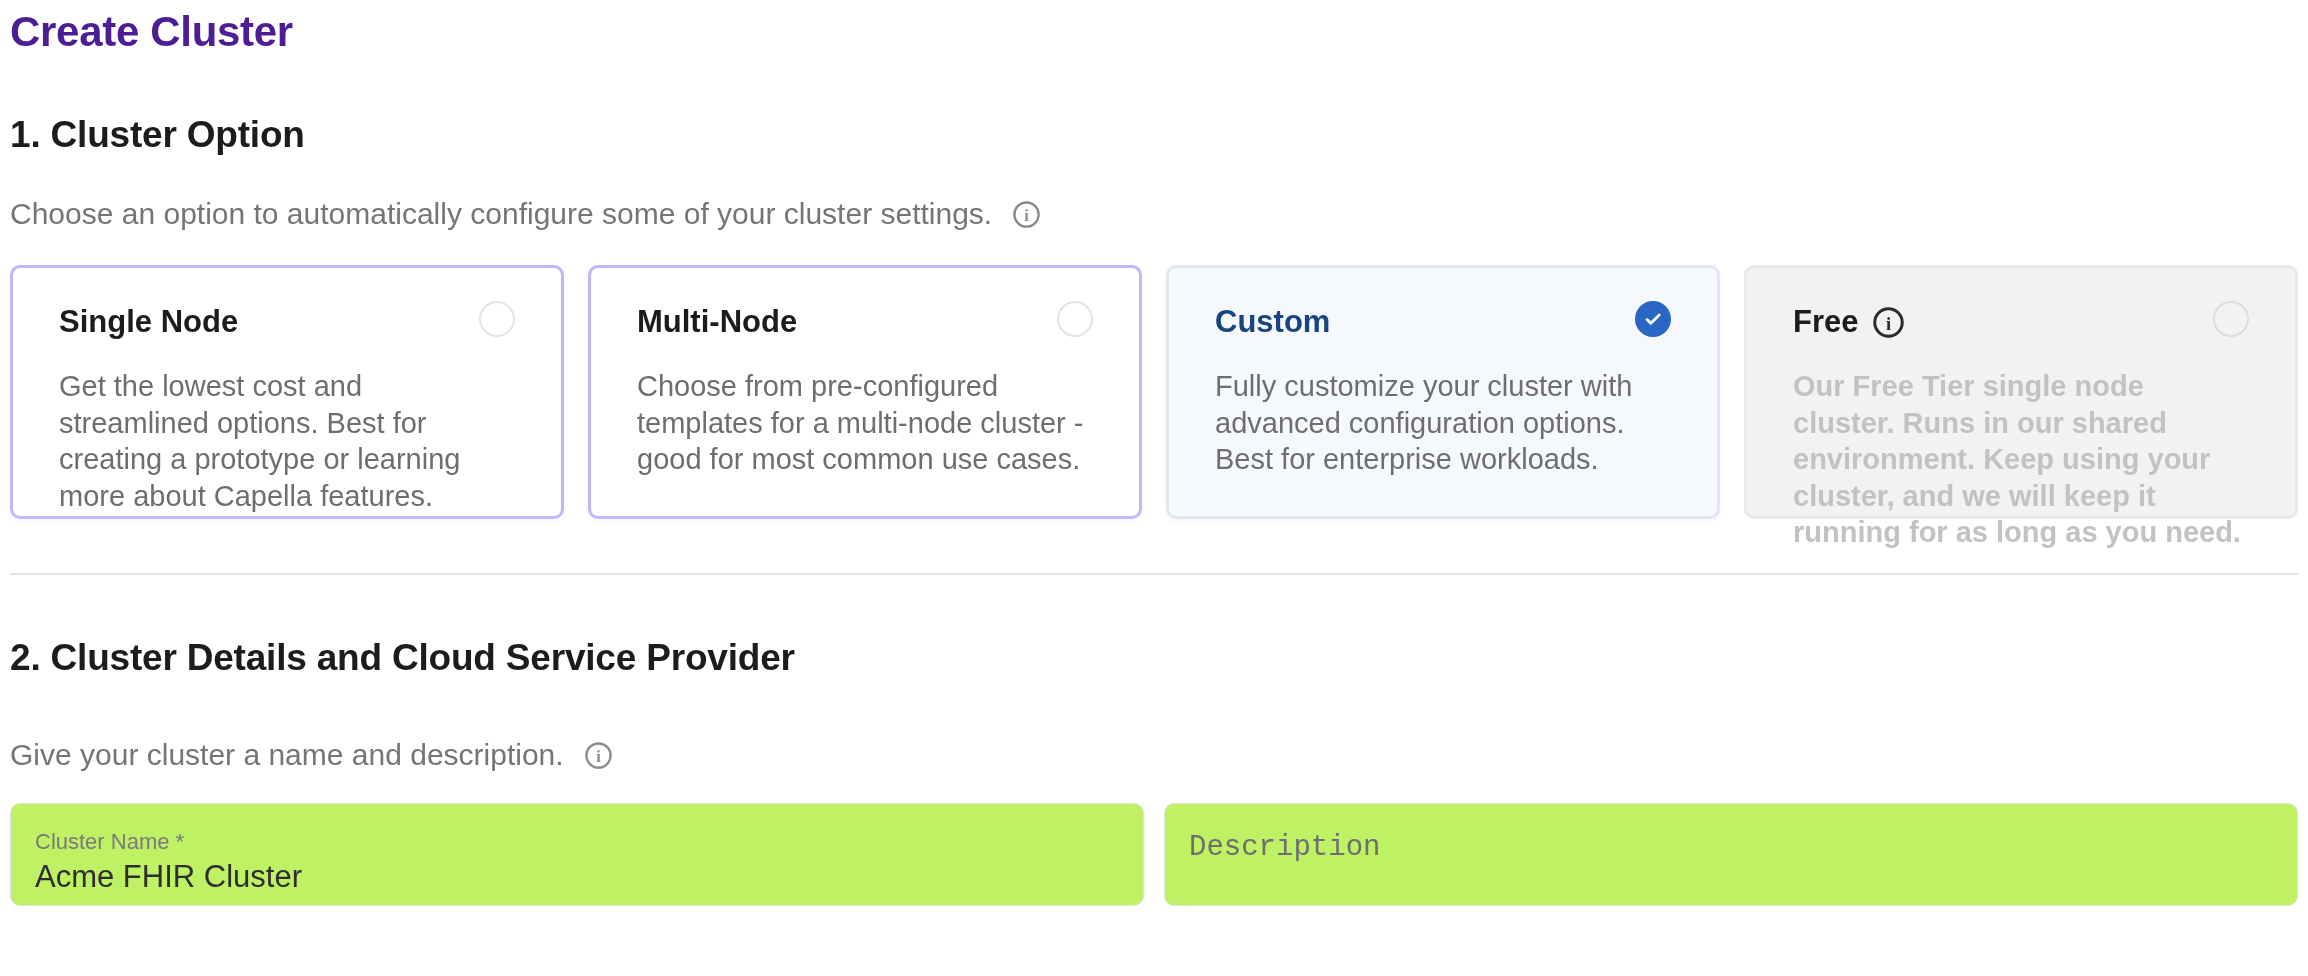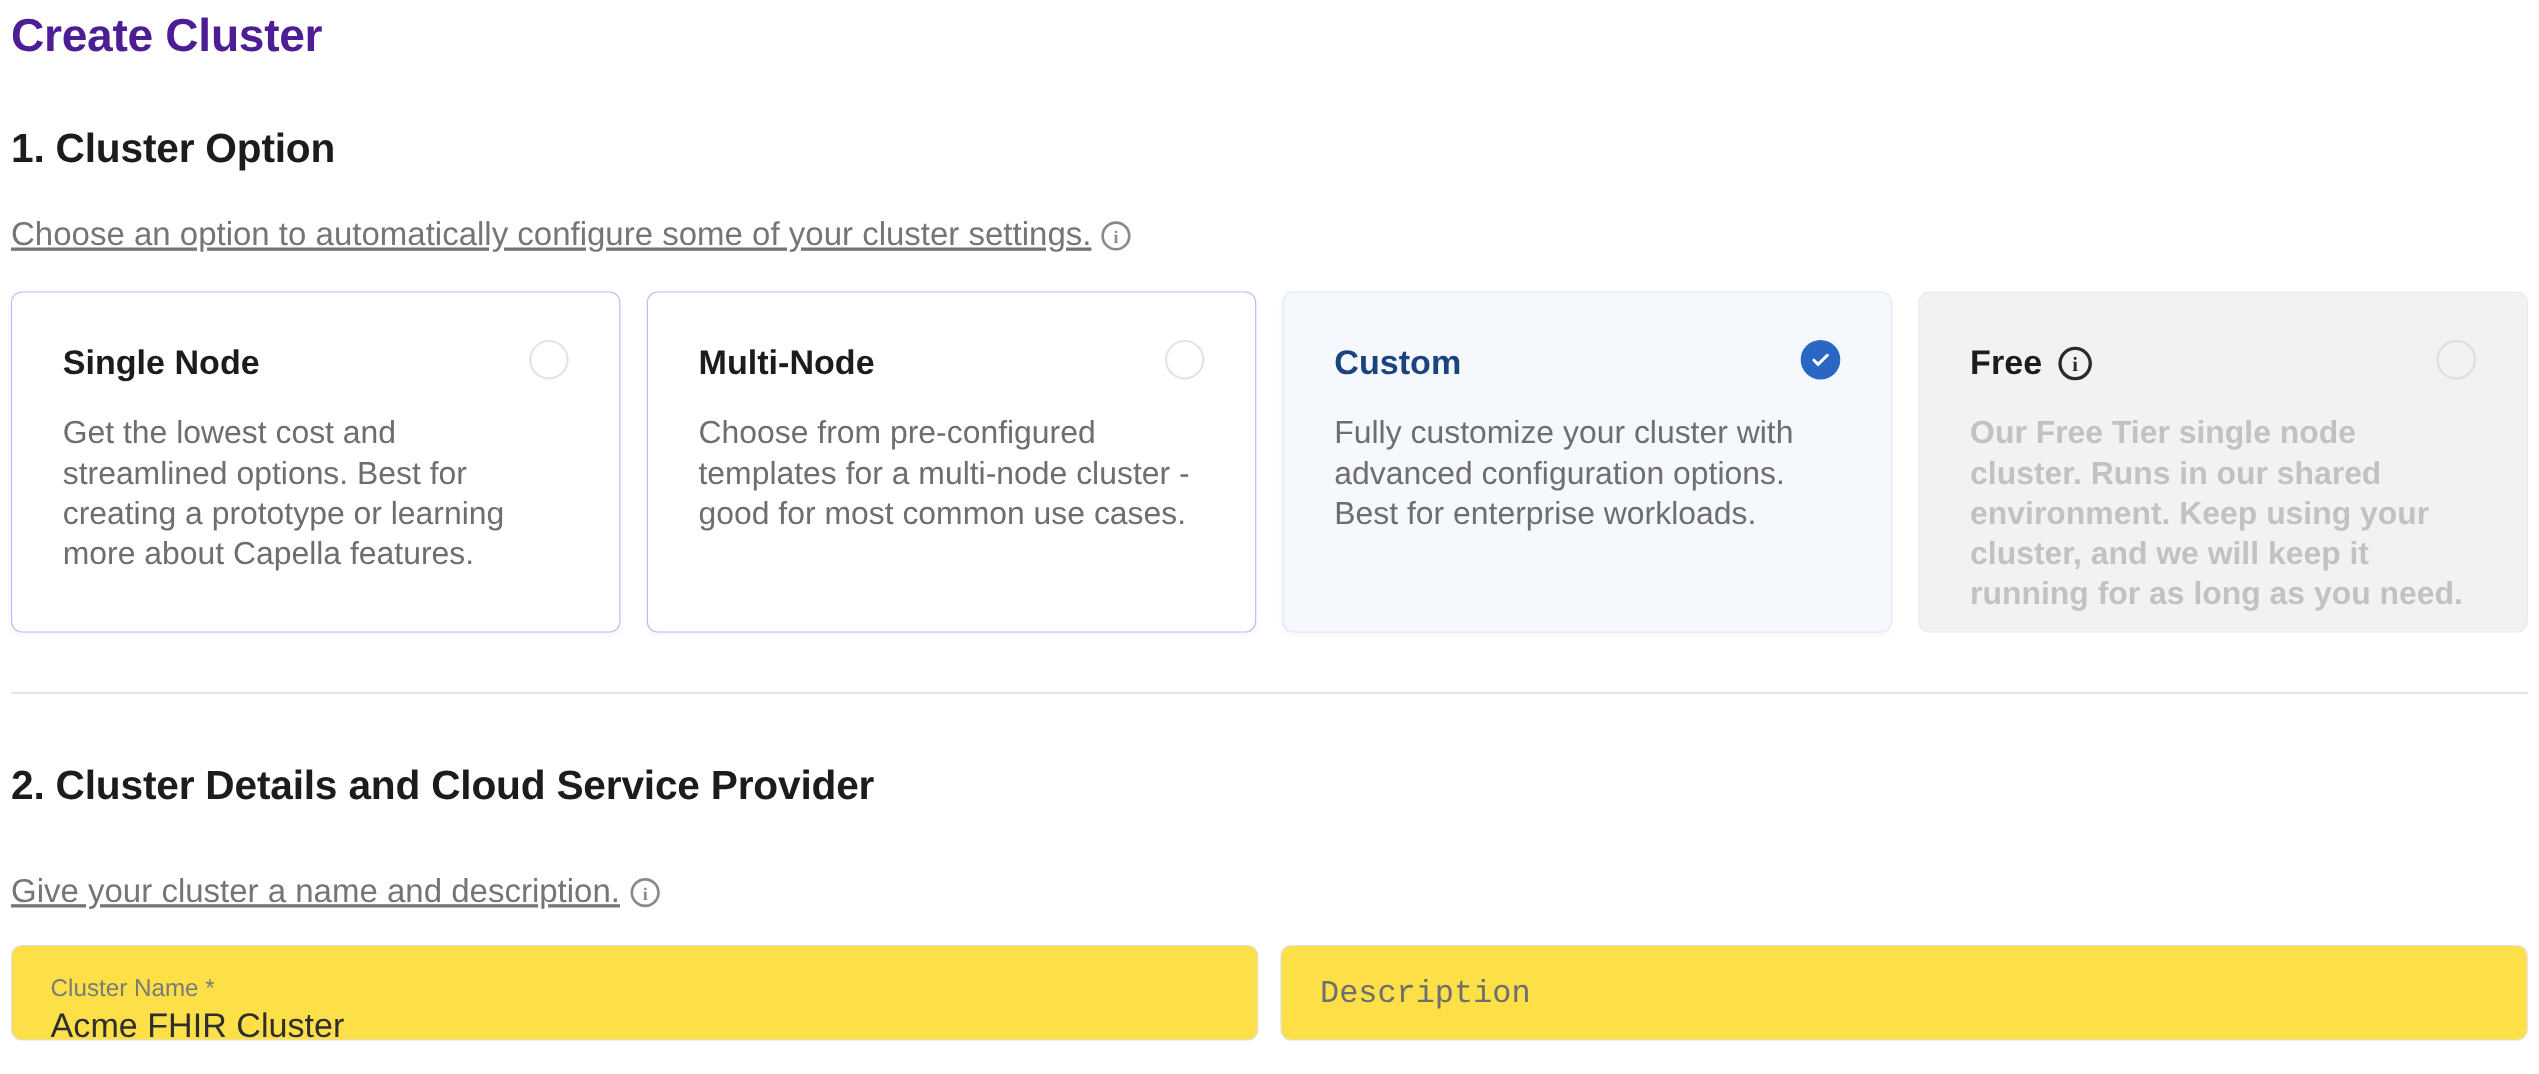--- a/index.html
+++ b/index.html
@@ -21,43 +21,43 @@
 
   .section-heading {
     font-size: 37px; line-height: 46px;
     font-weight: 700; color: #1c1c1c;
     letter-spacing: -0.2px;
   }
   .heading-1 { margin-top: 56px; }
   .heading-2 { margin-top: 60px; }
 
   .subtitle-row {
-    display: flex; align-items: center; gap: 8px;
+    display: flex; align-items: center; gap: 20px;
     color: #757575;
-    font-size: 30px; line-height: 36px; text-decoration: underline;
+    font-size: 30px; line-height: 36px;
   }
   .subtitle-1 { margin-top: 38px; }
   .subtitle-2 { margin-top: 56px; text-align: right; }
 
   .info-icon { flex: none; color: #8a8a8a; display: inline-flex; }
   .info-icon svg { display: block; }
 
   
   .cards {
     margin-top: 33px;
     display: grid;
     grid-template-columns: repeat(4, 1fr);
     gap: 24px;
   }
   .card {
-    height: 310px;
+    height: 254px;
     background: #ffffff;
-    border: 1px solid #c4b5fd;
+    border: 3px solid #c4b5fd;
     border-radius: 10px;
-    padding: 44px 46px;
+    padding: 34px 46px;
     box-shadow: 0 2px 6px rgba(0,0,0,0.045);
     cursor: pointer;
   }
   .card-head {
     display: flex; justify-content: space-between; align-items: flex-start;
   }
   .card-title {
     font-size: 31px; line-height: 40px;
     font-weight: 700; color: #1c1c1c;
     display: flex; align-items: center; gap: 14px;
@@ -97,25 +97,25 @@
   }
 
   
   .inputs {
     margin-top: 30px;
     display: grid;
     grid-template-columns: 1fr 1fr;
     gap: 20px;
   }
   .input-box {
-    height: 87px;
-    background: #fde047;
+    height: 103px;
+    background: #bef264;
     border: 1px solid #e0e0e0;
     border-radius: 10px;
-    padding: 24px 35px;
+    padding: 24px 24px;
     overflow: hidden;
   }
   .input-label {
     display: block;
     font-size: 22px; line-height: 27px;
     color: #7a7a7a;
   }
   .input-box input[type="text"] {
     display: block;
     width: 100%;

